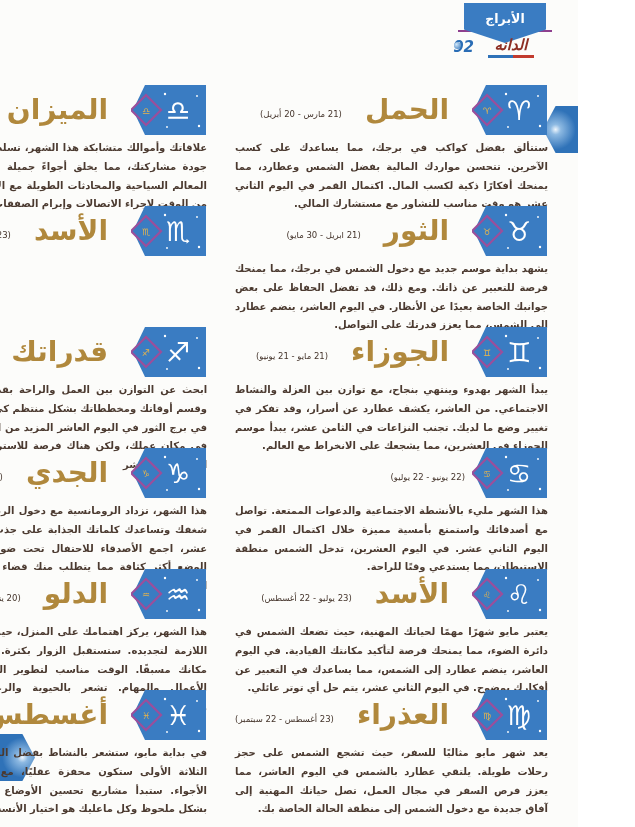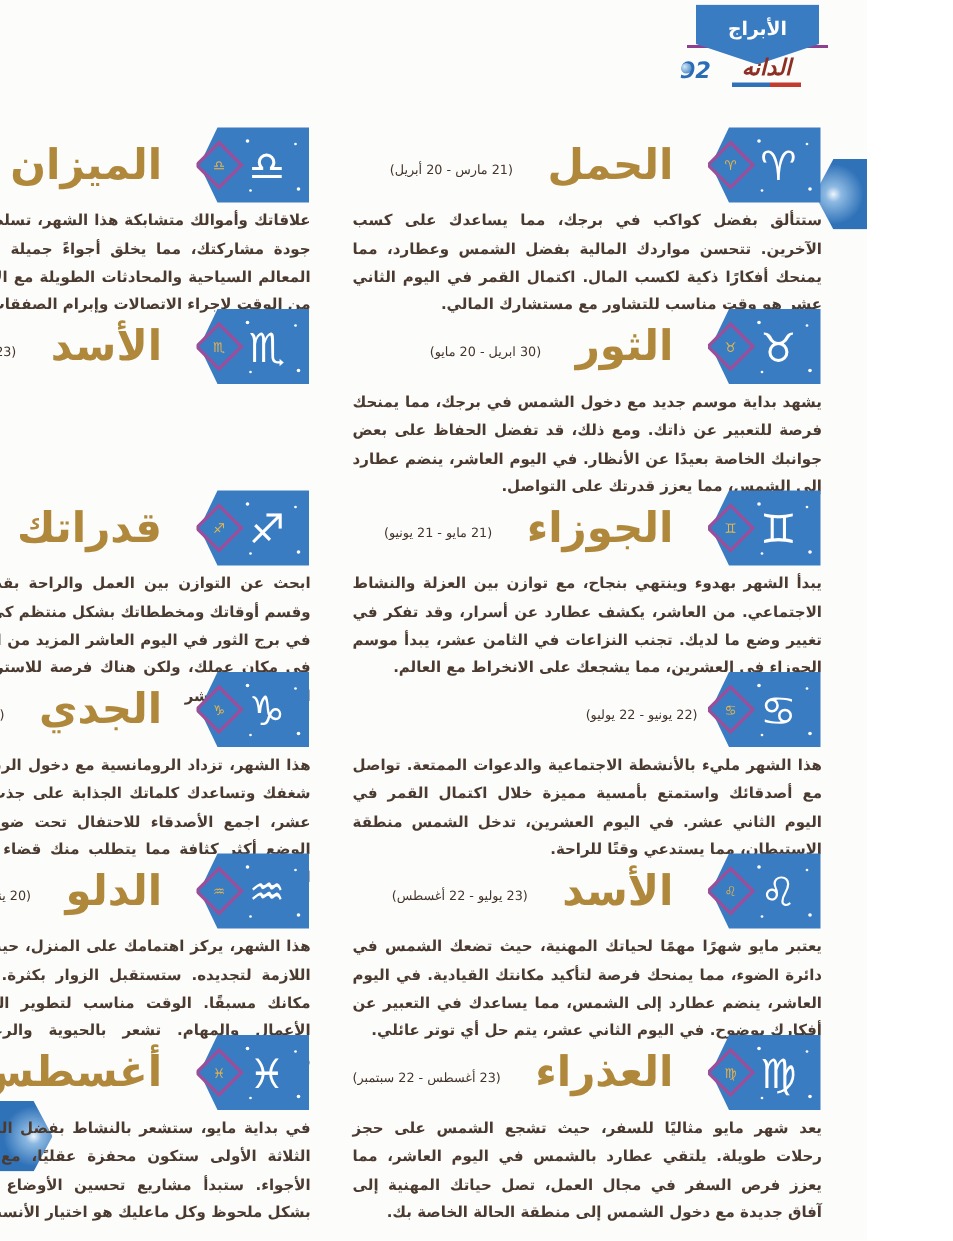--- a/index.html
+++ b/index.html
@@ -100,21 +100,21 @@
               <polygon class="bn-diamond" points="15,11 30,26 15,41 0,26"></polygon>
               <text class="bn-glyph-sm" x="15" y="29.5">♉</text>
               <circle class="bn-star" cx="34" cy="10" r="1.2"></circle>
                 <circle class="bn-star" cx="68" cy="42" r="1.2"></circle>
                 <circle class="bn-star" cx="66" cy="12" r="0.9"></circle>
                 <circle class="bn-star" cx="36" cy="43" r="0.9"></circle>
               <text class="bn-glyph" x="47" y="36">♉</text>
             </svg>
           </div>
           <h2 class="name">الثور</h2>
-          <span class="dates">(30 ابريل - 20 مايو)</span>
+          <span class="dates">(21 ابريل - 30 مايو)</span>
         </div>
         <p class="body">يشهد بداية موسم جديد مع دخول الشمس في برجك، مما يمنحك فرصة للتعبير عن ذاتك. ومع ذلك، قد تفضل الحفاظ على بعض جوانبك الخاصة بعيدًا عن الأنظار. في اليوم العاشر، ينضم عطارد إلى الشمس، مما يعزز قدرتك على التواصل.</p>
       </article>
 
       <article class="entry">
         <div class="entry-head">
           <div class="banner">
             <svg width="76" height="52" viewBox="0 0 76 52">
               <polygon class="bn-bg" points="14,1 75,1 75,51 14,51 2,26"></polygon>
               <polygon class="bn-diamond" points="15,11 30,26 15,41 0,26"></polygon>

